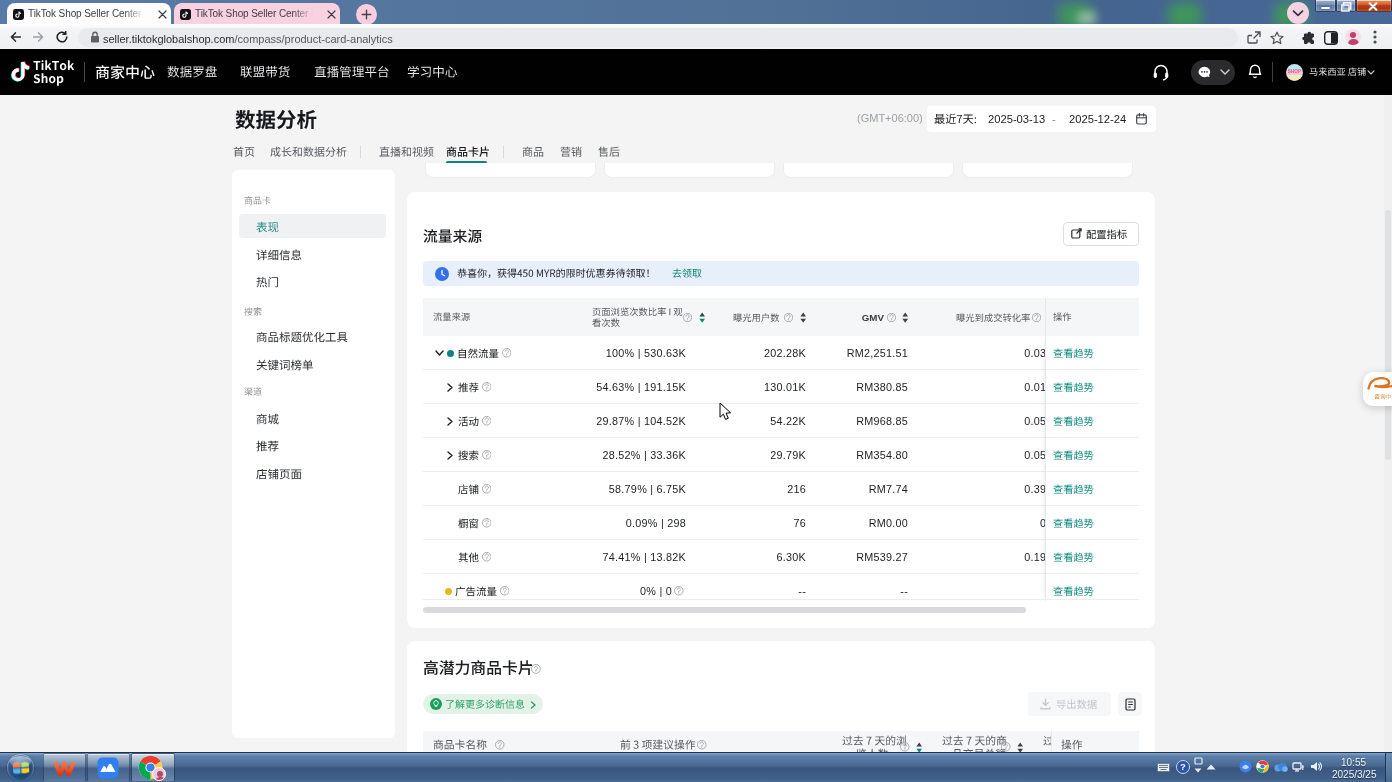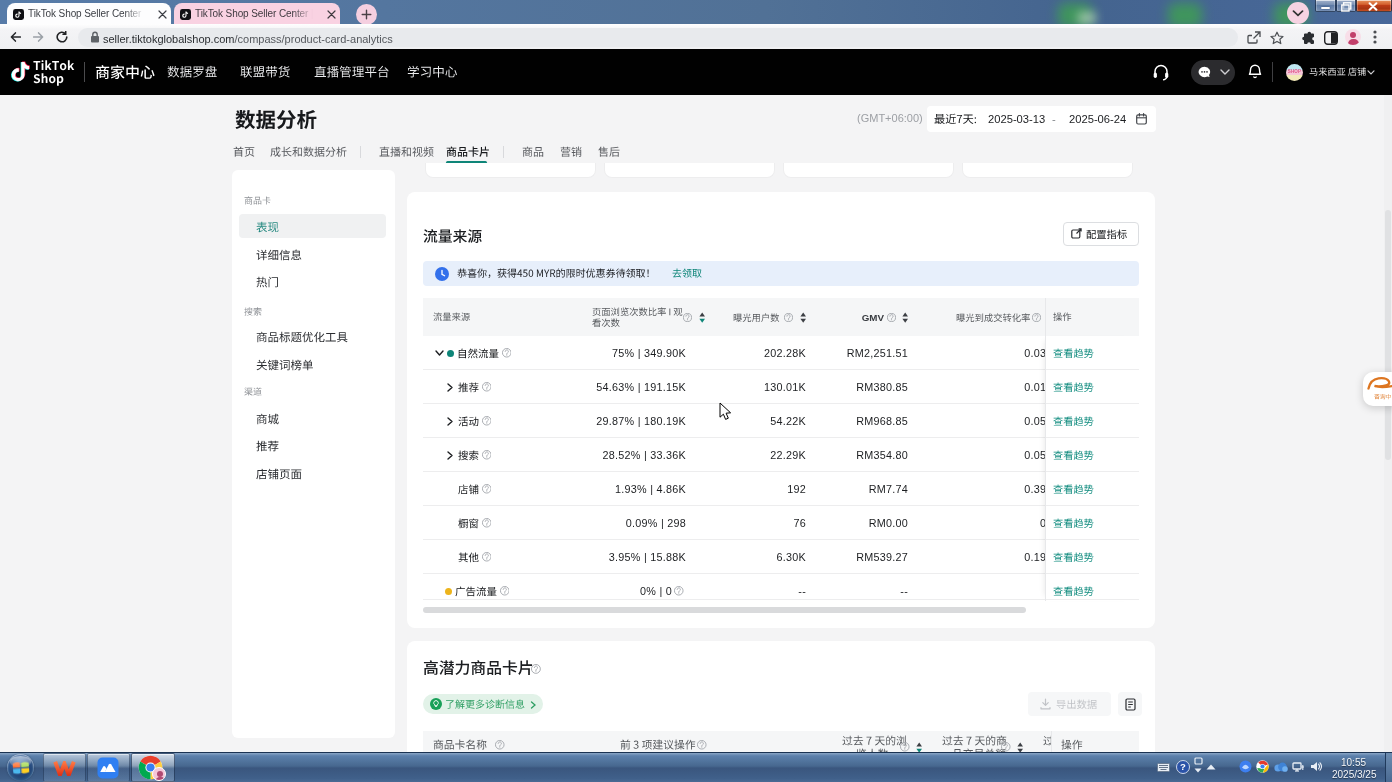--- a/index.html
+++ b/index.html
@@ -142,21 +142,21 @@
 <svg style="position:absolute;overflow:visible;left:235px;top:106.7px;" width="82.0" height="27.1" viewBox="0 0 82.0 27.1" fill="#17191c">
     <path id="t8" d="M8.7 3.1C8.4 3.9 7.8 5 7.3 5.7L8.9 6.4C9.4 5.8 10.1 4.9 10.8 3.9ZM7.7 15.4C7.3 16.1 6.8 16.8 6.3 17.3L4.6 16.5L5.2 15.4ZM1.6 17.3C2.6 17.7 3.6 18.1 4.6 18.7C3.4 19.4 2 19.9 0.5 20.2C0.9 20.7 1.4 21.5 1.6 22.1C3.5 21.6 5.1 20.8 6.5 19.8C7.1 20.2 7.7 20.5 8.1 20.8L9.6 19.2C9.1 19 8.6 18.7 8.1 18.3C9.1 17.1 9.9 15.7 10.5 13.8L9.1 13.3L8.8 13.4H6.2L6.5 12.6L4.3 12.2C4.2 12.6 4 13 3.8 13.4H1.2V15.4H2.8C2.4 16.1 2 16.7 1.6 17.3ZM1.4 4C1.9 4.8 2.4 5.8 2.5 6.5H0.9V8.4H3.9C3 9.5 1.7 10.4 0.5 10.8C0.9 11.3 1.4 12.1 1.7 12.6C2.7 12.1 3.8 11.2 4.8 10.3V12.1H7.1V9.9C7.8 10.5 8.6 11.2 9.1 11.6L10.4 9.9C10 9.7 8.9 9 7.9 8.4H10.9V6.5H7.1V2.9H4.8V6.5H2.7L4.4 5.8C4.2 5 3.7 4 3.1 3.2ZM12.5 2.9C12.1 6.6 11.2 10.1 9.5 12.3C10 12.6 10.9 13.4 11.3 13.8C11.7 13.3 12.1 12.6 12.4 12C12.8 13.5 13.2 15 13.8 16.3C12.8 18 11.3 19.3 9.2 20.2C9.6 20.7 10.3 21.7 10.5 22.2C12.4 21.2 13.9 20 15 18.5C16 19.9 17.1 21.1 18.5 22C18.9 21.3 19.6 20.5 20.1 20C18.6 19.2 17.3 17.9 16.4 16.3C17.4 14.2 18 11.8 18.4 8.9H19.7V6.7H14.2C14.4 5.6 14.6 4.4 14.8 3.3ZM16.1 8.9C15.9 10.7 15.6 12.2 15.1 13.6C14.5 12.2 14.1 10.6 13.8 8.9Z M30.4 15.5V22.1H32.6V21.5H37.5V22.1H39.7V15.5H36V13.6H40.2V11.5H36V9.7H39.6V3.7H28.3V10C28.3 13.2 28.2 17.7 26.1 20.7C26.6 21 27.7 21.8 28.1 22.2C29.7 19.9 30.3 16.5 30.6 13.6H33.7V15.5ZM30.7 5.8H37.3V7.6H30.7ZM30.7 9.7H33.7V11.5H30.7L30.7 10ZM32.6 19.6V17.5H37.5V19.6ZM23.4 2.9V6.8H21.3V9H23.4V12.7L20.9 13.3L21.5 15.6L23.4 15.1V19.2C23.4 19.5 23.3 19.6 23.1 19.6C22.8 19.6 22.1 19.6 21.4 19.6C21.7 20.2 21.9 21.3 22 21.9C23.3 21.9 24.2 21.8 24.8 21.4C25.5 21 25.7 20.4 25.7 19.3V14.5L27.8 13.8L27.5 11.6L25.7 12.1V9H27.7V6.8H25.7V2.9Z M55.1 3.1 52.8 4C53.9 6.2 55.4 8.5 57 10.4H46.1C47.6 8.5 49 6.3 50 3.9L47.3 3.1C46.1 6.2 44.1 9.1 41.7 10.8C42.3 11.3 43.3 12.3 43.7 12.8C44.2 12.4 44.6 12.1 45 11.6V12.8H48.3C47.9 15.8 46.8 18.5 42.2 20C42.7 20.5 43.4 21.5 43.7 22.2C49 20.2 50.4 16.7 50.9 12.8H55.2C55 17 54.8 18.8 54.4 19.2C54.2 19.5 53.9 19.5 53.6 19.5C53.1 19.5 52 19.5 50.9 19.4C51.3 20.1 51.6 21.2 51.7 21.9C52.9 21.9 54.1 21.9 54.8 21.8C55.6 21.8 56.1 21.5 56.6 20.9C57.4 20 57.6 17.6 57.8 11.5V11.4C58.2 11.8 58.6 12.2 59 12.6C59.4 12 60.3 11 60.9 10.5C58.8 8.8 56.4 5.7 55.1 3.1Z M71.3 5.1V11.2C71.3 14.1 71.1 18.1 69.2 20.8C69.8 21.1 70.8 21.7 71.3 22.1C73.1 19.4 73.5 15.3 73.6 12.1H76.3V22.1H78.7V12.1H81.4V9.8H73.6V6.9C75.9 6.5 78.3 5.8 80.3 5L78.2 3.1C76.5 3.9 73.8 4.7 71.3 5.1ZM65.3 2.9V7.1H62.5V9.4H65C64.4 11.9 63.2 14.7 61.9 16.3C62.3 16.9 62.9 17.9 63.1 18.6C63.9 17.5 64.6 15.9 65.3 14.1V22.1H67.6V13.3C68.1 14.2 68.6 15.1 68.9 15.8L70.3 13.9C69.9 13.3 68.4 11.1 67.6 10.2V9.4H70.4V7.1H67.6V2.9Z"></path>
   </svg>
 <div style="position:absolute;left:857px;top:112px;font:400 11px &quot;Liberation Sans&quot;,sans-serif;color:#9c9fa4;white-space:pre;">(GMT+06:00)</div>
 <div style="position:absolute;left:927px;top:106px;width:229px;height:26px;background:#fff;border-radius:4px;"></div>
 <svg style="position:absolute;overflow:visible;left:934px;top:112.2px;" width="42.9" height="14.8" viewBox="0 0 42.9 14.8" fill="#1c1e21">
     <path id="t9" d="M2.8 4H8.4V4.8H2.8ZM2.8 2.6H8.4V3.4H2.8ZM2 2V5.4H9.3V2ZM4.4 6.7V7.4H2.4V6.7ZM0.5 10.6 0.6 11.4 4.4 10.9V12H5.2V10.8L5.8 10.7V10L5.2 10.1V6.7H10.6V6H0.5V6.7H1.6V10.5ZM5.7 7.4V8.1H6.4L6.1 8.2C6.5 9 6.9 9.7 7.5 10.3C6.9 10.8 6.2 11.1 5.5 11.3C5.6 11.5 5.8 11.8 5.9 12C6.7 11.7 7.4 11.3 8.1 10.8C8.7 11.3 9.4 11.7 10.3 12C10.4 11.7 10.6 11.4 10.8 11.3C10 11.1 9.3 10.7 8.6 10.3C9.4 9.6 10 8.7 10.3 7.6L9.8 7.4L9.7 7.4ZM6.9 8.1H9.3C9 8.7 8.6 9.3 8.1 9.8C7.6 9.3 7.2 8.7 6.9 8.1ZM4.4 8.1V8.9H2.4V8.1ZM4.4 9.5V10.2L2.4 10.4V9.5Z M12.1 2.3C12.7 2.9 13.5 3.8 13.8 4.3L14.5 3.8C14.1 3.3 13.4 2.5 12.7 1.9ZM20.9 1.7C19.8 2 17.6 2.3 15.8 2.4V4.8C15.8 6.3 15.7 8.3 14.8 9.7C15 9.8 15.3 10.1 15.5 10.2C16.3 9 16.6 7.2 16.7 5.8H19V10.2H19.8V5.8H21.9V5H16.7V4.8V3C18.4 2.9 20.3 2.7 21.6 2.3ZM14.1 5.7H11.8V6.6H13.3V9.7C12.8 9.9 12.2 10.4 11.6 11L12.2 11.8C12.8 11 13.3 10.4 13.7 10.4C13.9 10.4 14.3 10.8 14.8 11C15.6 11.5 16.5 11.7 17.9 11.7C19 11.7 21 11.6 21.8 11.5C21.8 11.3 21.9 10.9 22 10.7C20.9 10.8 19.2 10.9 17.9 10.9C16.6 10.9 15.7 10.8 15 10.3C14.6 10.1 14.3 9.9 14.1 9.8Z M24.6 11.1H25.7C25.8 7.9 26.2 6 28.1 3.5V2.9H22.9V3.8H26.9C25.3 6 24.8 8 24.6 11.1Z M29.4 6V6.8H33.5C33.1 8.4 32 10.1 29.1 11.3C29.3 11.4 29.5 11.8 29.6 12C32.5 10.8 33.7 9.1 34.2 7.5C35.1 9.7 36.6 11.2 38.9 12C39 11.7 39.2 11.4 39.4 11.2C37.2 10.5 35.6 9 34.8 6.8H39.1V6H34.5C34.6 5.6 34.6 5.1 34.6 4.7V3.4H38.6V2.5H29.8V3.4H33.7V4.7C33.7 5.1 33.7 5.6 33.6 6Z M41.4 6.7C41.8 6.7 42.1 6.4 42.1 5.9C42.1 5.5 41.8 5.2 41.4 5.2C41 5.2 40.6 5.5 40.6 5.9C40.6 6.4 41 6.7 41.4 6.7ZM41.4 11.2C41.8 11.2 42.1 10.9 42.1 10.5C42.1 10 41.8 9.7 41.4 9.7C41 9.7 40.6 10 40.6 10.5C40.6 10.9 41 11.2 41.4 11.2Z"></path>
   </svg>
 <div style="position:absolute;left:988px;top:113px;font:400 11.2px &quot;Liberation Sans&quot;,sans-serif;color:#1c1e21;white-space:pre;">2025-03-13</div>
 <div style="position:absolute;left:1052px;top:113px;font:400 11.2px &quot;Liberation Sans&quot;,sans-serif;color:#86898e;white-space:pre;">-</div>
-<div style="position:absolute;left:1069px;top:113px;font:400 11.2px &quot;Liberation Sans&quot;,sans-serif;color:#1c1e21;white-space:pre;">2025-06-24</div>
+<div style="position:absolute;left:1069px;top:113px;font:400 11.2px &quot;Liberation Sans&quot;,sans-serif;color:#1c1e21;white-space:pre;">2025-12-24</div>
 <svg style="position:absolute;left:1136px;top:113px;" width="11" height="12" viewBox="0 0 11 12">
     <rect x="0.7" y="1.8" width="9.6" height="9.2" rx="1.4" fill="none" stroke="#43464b" stroke-width="1.2"></rect>
     <path d="M0.7 4.8 H10.3" stroke="#43464b" stroke-width="1.1"></path>
     <path d="M3.4 0.6 V3 M7.6 0.6 V3" stroke="#43464b" stroke-width="1.2" stroke-linecap="round"></path>
   </svg>
 <svg style="position:absolute;overflow:visible;left:233px;top:145.3px;" width="22.0" height="14.5" viewBox="0 0 22.0 14.5" fill="#57595e">
     <path id="t10" d="M2.7 7.5H8.3V8.6H2.7ZM2.7 6.8V5.7H8.3V6.8ZM2.7 9.2H8.3V10.4H2.7ZM2.5 1.9C2.8 2.3 3.2 2.8 3.4 3.2H0.6V3.9H5C4.9 4.3 4.9 4.6 4.8 5H1.8V11.8H2.7V11.1H8.3V11.8H9.2V5H5.6L6 3.9H10.4V3.2H7.7C8 2.8 8.3 2.3 8.6 1.9L7.7 1.6C7.5 2.1 7.1 2.7 6.7 3.2H3.8L4.3 2.9C4.1 2.6 3.6 2 3.2 1.6Z M16.1 5.8V7.8C16.1 9 15.6 10.3 11.6 11.1C11.7 11.3 12 11.6 12.1 11.8C16.3 10.8 17 9.3 17 7.8V5.8ZM17 9.7C18.3 10.3 19.9 11.2 20.7 11.8L21.3 11.1C20.4 10.5 18.7 9.7 17.5 9.1ZM12.9 4.3V9.5H13.7V5.1H19.4V9.5H20.2V4.3H16.3C16.5 4 16.7 3.5 16.9 3H21.3V2.3H11.8V3H15.9C15.8 3.5 15.6 3.9 15.4 4.3Z"></path>
   </svg>
 <svg style="position:absolute;overflow:visible;left:270px;top:145.3px;" width="77.0" height="14.5" viewBox="0 0 77.0 14.5" fill="#57595e">
     <path id="t11" d="M6 1.7C6 2.3 6 2.9 6 3.5H1.4V6.6C1.4 8 1.3 9.9 0.4 11.3C0.6 11.4 0.9 11.7 1.1 11.8C2.1 10.4 2.3 8.2 2.3 6.6V6.5H4.3C4.2 8.4 4.2 9.1 4 9.3C3.9 9.4 3.8 9.4 3.7 9.4C3.5 9.4 3 9.4 2.5 9.4C2.7 9.6 2.7 9.9 2.8 10.1C3.3 10.2 3.8 10.2 4.1 10.2C4.4 10.1 4.6 10 4.7 9.8C5 9.5 5 8.6 5.1 6.1C5.1 6 5.1 5.8 5.1 5.8H2.3V4.3H6.1C6.2 6.1 6.5 7.7 6.9 9C6.2 9.8 5.3 10.5 4.4 11C4.5 11.2 4.8 11.5 5 11.7C5.8 11.2 6.6 10.6 7.2 9.9C7.7 11 8.4 11.7 9.3 11.7C10.1 11.7 10.4 11.1 10.5 9.3C10.3 9.2 10 9 9.8 8.8C9.8 10.3 9.6 10.8 9.3 10.8C8.8 10.8 8.3 10.2 7.9 9.1C8.7 8.1 9.3 6.8 9.8 5.4L9 5.2C8.6 6.3 8.1 7.3 7.5 8.2C7.3 7.1 7.1 5.8 6.9 4.3H10.5V3.5H6.9C6.9 2.9 6.8 2.3 6.8 1.7ZM7.4 2.2C8.1 2.6 8.9 3.1 9.3 3.5L9.9 2.9C9.4 2.6 8.6 2 7.9 1.7Z M19.5 1.9C18.5 3 16.9 4.1 15.3 4.7C15.6 4.9 15.9 5.2 16 5.4C17.5 4.7 19.2 3.5 20.3 2.2ZM11.6 6V6.8H13.7V10.3C13.7 10.7 13.5 10.9 13.3 11C13.4 11.1 13.6 11.5 13.6 11.7C13.9 11.5 14.3 11.4 17.3 10.6C17.3 10.4 17.2 10.1 17.2 9.8L14.6 10.5V6.8H16.3C17.2 9.1 18.8 10.7 21.1 11.5C21.2 11.2 21.4 10.9 21.6 10.7C19.5 10.1 18 8.7 17.2 6.8H21.4V6H14.6V1.7H13.7V6Z M27.8 2.7V11.3H28.6V10.4H31.1V11.2H31.9V2.7ZM28.6 9.6V3.5H31.1V9.6ZM26.8 1.7C25.9 2.1 24.1 2.5 22.7 2.7C22.7 2.9 22.9 3.1 22.9 3.3C23.5 3.3 24.1 3.2 24.7 3.1V4.9H22.6V5.7H24.5C24 7.1 23.1 8.6 22.3 9.4C22.4 9.6 22.6 9.9 22.7 10.2C23.5 9.4 24.2 8.2 24.7 6.9V11.7H25.5V6.9C26 7.5 26.6 8.4 26.9 8.8L27.4 8.1C27.1 7.8 25.9 6.4 25.5 6V5.7H27.5V4.9H25.5V2.9C26.2 2.8 26.9 2.6 27.4 2.4Z M37.9 1.9C37.7 2.3 37.3 2.9 37 3.3L37.6 3.6C37.9 3.2 38.2 2.7 38.6 2.2ZM34 2.2C34.3 2.6 34.6 3.2 34.6 3.6L35.3 3.3C35.2 2.9 34.9 2.4 34.6 1.9ZM37.5 8C37.3 8.6 36.9 9.1 36.5 9.5C36.1 9.3 35.6 9.1 35.2 8.9C35.4 8.6 35.6 8.3 35.7 8ZM34.2 9.2C34.7 9.4 35.4 9.7 35.9 10C35.2 10.5 34.4 10.8 33.5 11C33.6 11.2 33.8 11.5 33.8 11.7C34.9 11.4 35.8 11 36.6 10.3C36.9 10.6 37.3 10.8 37.5 11L38.1 10.4C37.8 10.2 37.5 10 37.1 9.8C37.7 9.2 38.2 8.4 38.4 7.5L38 7.3L37.9 7.3H36.1L36.3 6.8L35.6 6.6C35.5 6.9 35.4 7.1 35.3 7.3H33.8V8H34.9C34.7 8.5 34.4 8.9 34.2 9.2ZM35.8 1.6V3.7H33.5V4.4H35.6C35 5.1 34.2 5.8 33.4 6.1C33.6 6.3 33.8 6.5 33.9 6.7C34.6 6.4 35.3 5.8 35.8 5.1V6.4H36.6V5C37.1 5.3 37.8 5.9 38.1 6.1L38.5 5.5C38.3 5.3 37.3 4.7 36.8 4.4H38.8V3.7H36.6V1.6ZM39.9 1.7C39.6 3.7 39.1 5.5 38.3 6.7C38.5 6.8 38.8 7.1 38.9 7.2C39.2 6.8 39.4 6.3 39.7 5.8C39.9 6.8 40.2 7.8 40.6 8.7C40 9.7 39.2 10.5 38 11.1C38.1 11.3 38.3 11.6 38.4 11.8C39.5 11.2 40.4 10.4 41 9.5C41.6 10.4 42.3 11.2 43.1 11.7C43.3 11.5 43.5 11.2 43.7 11C42.8 10.5 42 9.7 41.5 8.7C42.1 7.6 42.4 6.2 42.7 4.6H43.4V3.8H40.3C40.4 3.2 40.6 2.5 40.7 1.9ZM41.9 4.6C41.7 5.8 41.5 6.9 41.1 7.9C40.6 6.9 40.3 5.7 40.1 4.6Z M49.3 8.3V11.8H50V11.3H53.4V11.7H54.2V8.3H52.1V6.9H54.5V6.2H52.1V5H54.2V2.1H48.3V5.5C48.3 7.2 48.2 9.6 47.1 11.3C47.3 11.4 47.6 11.6 47.8 11.8C48.7 10.4 49 8.5 49.1 6.9H51.3V8.3ZM49.1 2.8H53.4V4.3H49.1ZM49.1 5H51.3V6.2H49.1L49.1 5.5ZM50 10.6V9H53.4V10.6ZM45.8 1.7V3.9H44.5V4.6H45.8V7.1C45.3 7.2 44.7 7.4 44.3 7.5L44.5 8.3L45.8 7.9V10.7C45.8 10.9 45.8 10.9 45.6 10.9C45.5 10.9 45.1 10.9 44.6 10.9C44.7 11.2 44.8 11.5 44.8 11.7C45.5 11.7 46 11.7 46.2 11.5C46.5 11.4 46.6 11.2 46.6 10.7V7.6L47.9 7.2L47.8 6.5L46.6 6.8V4.6H47.9V3.9H46.6V1.7Z M62.4 1.8 61.6 2.2C62.4 3.8 63.7 5.6 64.9 6.6C65.1 6.3 65.4 6 65.6 5.9C64.4 5 63.1 3.3 62.4 1.8ZM58.6 1.9C57.9 3.6 56.8 5.1 55.5 6C55.7 6.2 56 6.5 56.2 6.7C56.5 6.4 56.8 6.2 57.1 5.9V6.6H59.2C58.9 8.5 58.3 10.2 55.7 11.1C55.9 11.3 56.1 11.6 56.2 11.8C59 10.8 59.8 8.8 60 6.6H63C62.9 9.4 62.8 10.5 62.5 10.7C62.4 10.8 62.2 10.9 62 10.9C61.8 10.9 61.1 10.9 60.4 10.8C60.5 11 60.6 11.4 60.6 11.6C61.3 11.7 62 11.7 62.4 11.6C62.7 11.6 63 11.5 63.2 11.3C63.6 10.8 63.8 9.6 63.9 6.2C63.9 6.1 63.9 5.8 63.9 5.8H57.1C58 4.8 58.9 3.5 59.4 2.1Z M71.3 2.9V6.2C71.3 7.8 71.2 9.9 70.2 11.3C70.4 11.4 70.7 11.6 70.9 11.7C71.9 10.2 72.1 7.9 72.1 6.2V6.2H74.1V11.8H74.9V6.2H76.5V5.4H72.1V3.4C73.4 3.2 74.9 2.8 75.9 2.4L75.2 1.8C74.3 2.2 72.7 2.6 71.3 2.9ZM68.3 1.7V4H66.6V4.8H68.2C67.8 6.3 67.1 8 66.4 9C66.5 9.2 66.7 9.5 66.8 9.7C67.3 9 67.9 7.8 68.3 6.6V11.8H69.1V6.4C69.5 7 69.9 7.7 70.1 8.1L70.6 7.4C70.4 7.1 69.5 5.8 69.1 5.4V4.8H70.7V4H69.1V1.7Z"></path>
@@ -296,21 +296,21 @@
   </svg>
 <div style="position:absolute;left:447px;top:349.5px;width:7px;height:7px;border-radius:50%;background:#0e8578"></div>
 <svg style="position:absolute;overflow:visible;left:457px;top:346.6px;" width="42.0" height="13.9" viewBox="0 0 42.0 13.9" fill="#1c1e21">
     <path id="t37" d="M2.5 6.1H8.1V7.6H2.5ZM2.5 5.3V3.8H8.1V5.3ZM2.5 8.4H8.1V9.9H2.5ZM4.8 1.6C4.7 2 4.5 2.6 4.4 3H1.7V11.2H2.5V10.7H8.1V11.2H9V3H5.2C5.3 2.6 5.5 2.1 5.7 1.7Z M18.5 2.1C19 2.6 19.4 3.2 19.6 3.6L20.3 3.2C20 2.8 19.5 2.2 19.1 1.8ZM14.1 9.2C14.2 9.8 14.3 10.7 14.3 11.2L15.1 11C15.1 10.6 15 9.8 14.8 9.1ZM16.3 9.2C16.6 9.8 16.8 10.6 16.9 11.1L17.7 11C17.6 10.5 17.3 9.7 17 9.1ZM18.5 9.1C19 9.8 19.6 10.7 19.8 11.3L20.6 10.9C20.3 10.4 19.7 9.5 19.2 8.8ZM12.3 8.9C11.9 9.6 11.4 10.4 10.9 10.9L11.7 11.2C12.1 10.7 12.7 9.8 13 9.1ZM17.5 1.7V3.6V3.8H15.8V4.6H17.4C17.3 5.8 16.7 7.1 14.7 8.2C14.9 8.3 15.1 8.5 15.2 8.7C16.8 7.9 17.5 6.9 17.9 5.8C18.4 7.1 19.1 8.1 20.1 8.7C20.2 8.5 20.4 8.2 20.6 8C19.4 7.4 18.6 6.1 18.2 4.6H20.4V3.8H18.2V3.6V1.7ZM13.2 1.5C12.8 2.8 11.9 4.3 10.9 5.2C11 5.3 11.3 5.6 11.4 5.7C12.2 5.1 12.8 4.1 13.3 3.2H15C14.9 3.6 14.8 4.1 14.6 4.5C14.2 4.3 13.8 4 13.4 3.8L13 4.3C13.4 4.5 13.9 4.8 14.3 5.1C14.1 5.4 13.9 5.7 13.7 6C13.3 5.7 12.9 5.4 12.5 5.1L12 5.6C12.4 5.8 12.9 6.2 13.3 6.5C12.7 7.1 11.9 7.6 11.1 7.9C11.3 8.1 11.5 8.4 11.6 8.5C13.7 7.6 15.3 5.8 15.9 2.7L15.5 2.5L15.3 2.5H13.6C13.8 2.2 13.9 2 14 1.7Z M27.1 6.6V10.8H27.8V6.6ZM25.2 6.6V7.7C25.2 8.6 25.1 9.8 23.8 10.7C24 10.8 24.2 11 24.3 11.2C25.7 10.2 25.9 8.8 25.9 7.7V6.6ZM28.9 6.6V9.9C28.9 10.6 29 10.7 29.1 10.9C29.3 11 29.5 11.1 29.7 11.1C29.8 11.1 30.1 11.1 30.2 11.1C30.4 11.1 30.6 11 30.7 10.9C30.9 10.9 31 10.7 31 10.5C31.1 10.3 31.1 9.8 31.1 9.3C30.9 9.3 30.7 9.2 30.6 9C30.6 9.5 30.5 9.9 30.5 10.1C30.5 10.3 30.5 10.3 30.4 10.4C30.4 10.4 30.3 10.4 30.2 10.4C30.1 10.4 30 10.4 29.9 10.4C29.8 10.4 29.8 10.4 29.7 10.4C29.7 10.3 29.7 10.2 29.7 10V6.6ZM21.9 2.3C22.5 2.6 23.3 3.2 23.7 3.6L24.1 3C23.8 2.6 23 2.1 22.4 1.7ZM21.4 5.2C22.1 5.5 22.9 6 23.3 6.3L23.8 5.7C23.4 5.3 22.5 4.9 21.8 4.6ZM21.7 10.6 22.3 11.1C23 10.1 23.7 8.8 24.3 7.7L23.7 7.2C23.1 8.4 22.2 9.8 21.7 10.6ZM26.9 1.8C27 2.1 27.2 2.6 27.3 2.9H24.3V3.7H26.4C26 4.2 25.4 5 25.2 5.2C25 5.3 24.7 5.4 24.5 5.4C24.5 5.6 24.6 6 24.7 6.2C25 6.1 25.5 6 29.8 5.8C30 6 30.2 6.3 30.3 6.5L30.9 6.1C30.6 5.5 29.7 4.5 29.1 3.8L28.5 4.2C28.7 4.5 29 4.8 29.3 5.1L26 5.3C26.4 4.8 26.9 4.2 27.3 3.7H30.9V2.9H28.1C28 2.5 27.8 2 27.6 1.6Z M34.1 3.4H39.3V4H34.1ZM34.1 2.4H39.3V3H34.1ZM33.4 1.9V4.5H40.1V1.9ZM32 4.9V5.5H41.5V4.9ZM33.9 7.5H36.4V8.1H33.9ZM37.1 7.5H39.7V8.1H37.1ZM33.9 6.5H36.4V7.1H33.9ZM37.1 6.5H39.7V7.1H37.1ZM32 10.4V11H41.5V10.4H37.1V9.8H40.7V9.2H37.1V8.6H40.4V6H33.2V8.6H36.4V9.2H32.9V9.8H36.4V10.4Z"></path>
   </svg>
 <svg style="position:absolute;left:501.75px;top:348.25px;" width="9.5" height="9.5" viewBox="0 0 9.5 9.5">
     <circle cx="4.75" cy="4.75" r="4.3" fill="none" stroke="#a2a5aa" stroke-width="0.9"></circle>
     <path d="M 3.15 3.45 a 1.6 1.6 0 1 1 2.4 1.4 q -0.8 0.45 -0.8 1.3" fill="none" stroke="#a2a5aa" stroke-width="0.9" stroke-linecap="round"></path>
     <circle cx="4.75" cy="6.95" r="0.558" fill="#a2a5aa"></circle>
   </svg>
-<div style="position:absolute;right:706px;top:347px;font:400 10.8px &quot;Liberation Sans&quot;, sans-serif;color:#1c1e21;white-space:pre;letter-spacing:0.25px;">75% | 349.90K</div>
+<div style="position:absolute;right:706px;top:347px;font:400 10.8px &quot;Liberation Sans&quot;, sans-serif;color:#1c1e21;white-space:pre;letter-spacing:0.25px;">100% | 530.63K</div>
 <div style="position:absolute;right:586px;top:347px;font:400 10.8px &quot;Liberation Sans&quot;, sans-serif;color:#1c1e21;white-space:pre;letter-spacing:0.25px;">202.28K</div>
 <div style="position:absolute;right:484px;top:347px;font:400 10.8px &quot;Liberation Sans&quot;, sans-serif;color:#1c1e21;white-space:pre;letter-spacing:0.25px;">RM2,251.51</div>
 <div style="position:absolute;right:336px;top:347px;font:400 10.8px &quot;Liberation Sans&quot;, sans-serif;color:#1c1e21;white-space:pre;letter-spacing:0.25px;">0.03%</div>
 <div style="position:absolute;left:423px;top:403px;width:716px;height:1px;background:#ededee"></div>
 <svg style="position:absolute;left:447px;top:382.5px;" width="7" height="9" viewBox="0 0 7 9">
     <path d="M1 1 L5 4.5 L1 8" stroke="#1c1e21" stroke-width="1.4" fill="none" stroke-linecap="round" stroke-linejoin="round"></path>
   </svg>
 <svg style="position:absolute;overflow:visible;left:458px;top:380.6px;" width="21.0" height="13.9" viewBox="0 0 21.0 13.9" fill="#1c1e21">
     <path id="t38" d="M6.7 1.9C7 2.4 7.3 3 7.5 3.5H5.4C5.6 2.9 5.8 2.4 6 1.8L5.3 1.6C4.8 3.2 4 4.7 3.1 5.7C3.2 5.8 3.5 6 3.6 6.2L2.5 6.5V4.4H3.7V3.7H2.5V1.6H1.8V3.7H0.4V4.4H1.8V6.7L0.3 7.2L0.5 7.9L1.8 7.5V10.3C1.8 10.4 1.7 10.5 1.6 10.5C1.5 10.5 1.1 10.5 0.6 10.4C0.7 10.7 0.8 11 0.8 11.2C1.5 11.2 1.9 11.2 2.2 11.1C2.4 10.9 2.5 10.7 2.5 10.3V7.3L3.7 6.9L3.6 6.2L3.7 6.3C4 5.9 4.3 5.5 4.5 5.1V11.2H5.3V10.5H10V9.8H7.8V8.3H9.6V7.6H7.8V6.3H9.6V5.6H7.8V4.2H9.8V3.5H7.6L8.2 3.2C8.1 2.8 7.7 2.1 7.4 1.7ZM5.3 6.3H7.1V7.6H5.3ZM5.3 5.6V4.2H7.1V5.6ZM5.3 8.3H7.1V9.8H5.3Z M14.5 3.5C14.4 3.8 14.2 4.2 14 4.5H11.1V5.2H13.6C12.9 6.4 11.9 7.4 10.8 8.1C11 8.2 11.2 8.5 11.3 8.7C11.8 8.4 12.2 8 12.6 7.6V11.2H13.3V6.8C13.8 6.3 14.2 5.8 14.5 5.2H20.3V4.5H14.9C15 4.2 15.1 4 15.2 3.7ZM17 7.5V8.2H14.1V8.9H17V10.4C17 10.5 16.9 10.5 16.8 10.6C16.6 10.6 16.1 10.6 15.5 10.5C15.6 10.7 15.7 11 15.7 11.2C16.5 11.2 17 11.2 17.3 11.1C17.6 11 17.7 10.8 17.7 10.4V8.9H20.5V8.2H17.7V7.7C18.4 7.4 19.2 6.9 19.7 6.4L19.2 6L19.1 6.1H14.9V6.7H18.3C17.9 7 17.4 7.3 17 7.5ZM11.1 2.4V3.1H13.5V4H14.2V3.1H17.3V4H18V3.1H20.4V2.4H18V1.6H17.3V2.4H14.2V1.6H13.5V2.4Z"></path>
   </svg>
@@ -328,51 +328,51 @@
     <path d="M1 1 L5 4.5 L1 8" stroke="#1c1e21" stroke-width="1.4" fill="none" stroke-linecap="round" stroke-linejoin="round"></path>
   </svg>
 <svg style="position:absolute;overflow:visible;left:458px;top:414.6px;" width="21.0" height="13.9" viewBox="0 0 21.0 13.9" fill="#1c1e21">
     <path id="t39" d="M1 2.3C1.6 2.6 2.5 3.1 2.9 3.4L3.4 2.8C2.9 2.5 2 2 1.4 1.7ZM0.4 5.2C1.1 5.5 2 6 2.4 6.3L2.8 5.6C2.4 5.4 1.5 4.9 0.9 4.6ZM0.7 10.6 1.4 11.1C2 10.1 2.7 8.8 3.3 7.7L2.7 7.2C2.1 8.4 1.2 9.8 0.7 10.6ZM3.4 4.7V5.4H6.4V7.2H4.1V11.2H4.9V10.8H8.6V11.2H9.4V7.2H7.1V5.4H10V4.7H7.1V2.8C8.1 2.7 8.9 2.5 9.6 2.2L9 1.6C7.8 2 5.7 2.4 3.9 2.6C3.9 2.7 4 3 4.1 3.2C4.8 3.1 5.6 3.1 6.4 2.9V4.7ZM4.9 10.1V7.9H8.6V10.1Z M11.4 2.4V3.1H15.5V2.4ZM17.4 1.8C17.4 2.5 17.4 3.3 17.3 4H15.8V4.8H17.3C17.2 7.2 16.7 9.3 15.3 10.7C15.5 10.8 15.8 11 15.9 11.2C17.5 9.8 17.9 7.4 18.1 4.8H19.6C19.5 8.5 19.4 9.9 19.1 10.2C19 10.3 18.9 10.4 18.7 10.4C18.5 10.4 17.9 10.4 17.3 10.3C17.5 10.5 17.5 10.8 17.6 11.1C18.1 11.1 18.7 11.1 19 11.1C19.4 11 19.6 11 19.8 10.7C20.1 10.2 20.3 8.7 20.4 4.4C20.4 4.3 20.4 4 20.4 4H18.1C18.1 3.3 18.1 2.5 18.1 1.8ZM11.4 9.9 11.4 9.9V9.9C11.7 9.8 12.1 9.7 15 9L15.2 9.7L15.9 9.5C15.7 8.8 15.2 7.5 14.8 6.6L14.2 6.7C14.4 7.2 14.6 7.8 14.8 8.4L12.3 8.9C12.7 7.9 13.1 6.8 13.3 5.7H15.7V4.9H11.1V5.7H12.5C12.3 6.9 11.8 8.1 11.7 8.5C11.5 8.9 11.4 9.2 11.2 9.2C11.3 9.4 11.4 9.8 11.4 9.9Z"></path>
   </svg>
 <svg style="position:absolute;left:481.75px;top:416.25px;" width="9.5" height="9.5" viewBox="0 0 9.5 9.5">
     <circle cx="4.75" cy="4.75" r="4.3" fill="none" stroke="#a2a5aa" stroke-width="0.9"></circle>
     <path d="M 3.15 3.45 a 1.6 1.6 0 1 1 2.4 1.4 q -0.8 0.45 -0.8 1.3" fill="none" stroke="#a2a5aa" stroke-width="0.9" stroke-linecap="round"></path>
     <circle cx="4.75" cy="6.95" r="0.558" fill="#a2a5aa"></circle>
   </svg>
-<div style="position:absolute;right:706px;top:415px;font:400 10.8px &quot;Liberation Sans&quot;, sans-serif;color:#1c1e21;white-space:pre;letter-spacing:0.25px;">29.87% | 180.19K</div>
+<div style="position:absolute;right:706px;top:415px;font:400 10.8px &quot;Liberation Sans&quot;, sans-serif;color:#1c1e21;white-space:pre;letter-spacing:0.25px;">29.87% | 104.52K</div>
 <div style="position:absolute;right:586px;top:415px;font:400 10.8px &quot;Liberation Sans&quot;, sans-serif;color:#1c1e21;white-space:pre;letter-spacing:0.25px;">54.22K</div>
 <div style="position:absolute;right:484px;top:415px;font:400 10.8px &quot;Liberation Sans&quot;, sans-serif;color:#1c1e21;white-space:pre;letter-spacing:0.25px;">RM968.85</div>
 <div style="position:absolute;right:336px;top:415px;font:400 10.8px &quot;Liberation Sans&quot;, sans-serif;color:#1c1e21;white-space:pre;letter-spacing:0.25px;">0.05%</div>
 <div style="position:absolute;left:423px;top:471px;width:716px;height:1px;background:#ededee"></div>
 <svg style="position:absolute;left:447px;top:450.5px;" width="7" height="9" viewBox="0 0 7 9">
     <path d="M1 1 L5 4.5 L1 8" stroke="#1c1e21" stroke-width="1.4" fill="none" stroke-linecap="round" stroke-linejoin="round"></path>
   </svg>
 <svg style="position:absolute;overflow:visible;left:458px;top:448.6px;" width="21.0" height="13.9" viewBox="0 0 21.0 13.9" fill="#1c1e21">
     <path id="t40" d="M1.7 1.6V3.7H0.5V4.4H1.7V6.7L0.4 7.2L0.6 7.9L1.7 7.5V10.3C1.7 10.4 1.7 10.4 1.6 10.4C1.4 10.4 1.1 10.4 0.7 10.4C0.8 10.6 0.9 11 0.9 11.2C1.5 11.2 1.9 11.2 2.2 11C2.4 10.9 2.5 10.7 2.5 10.3V7.2L3.7 6.7L3.5 6L2.5 6.4V4.4H3.6V3.7H2.5V1.6ZM4 7.3V8H4.5L4.4 8.1C4.8 8.8 5.4 9.4 6.1 9.8C5.2 10.2 4.2 10.5 3.2 10.6C3.3 10.8 3.5 11.1 3.5 11.3C4.7 11.1 5.8 10.8 6.8 10.3C7.7 10.7 8.6 11 9.6 11.2C9.7 11 9.9 10.7 10.1 10.6C9.2 10.4 8.3 10.2 7.6 9.8C8.4 9.3 9.1 8.5 9.6 7.5L9.1 7.3L9 7.3H7.2V6.3H9.6V2.4H7.6V3.1H8.9V4.1H7.6V4.7H8.9V5.7H7.2V1.6H6.4V5.7H4.8V4.7H5.9V4.1H4.8V3.1C5.3 2.9 5.9 2.7 6.4 2.5L5.8 2C5.4 2.2 4.7 2.5 4.1 2.7V6.3H6.4V7.3ZM8.5 8C8.1 8.6 7.5 9.1 6.8 9.5C6.2 9.1 5.6 8.6 5.2 8Z M17.1 9.3C18 9.8 19.2 10.5 19.7 11L20.3 10.5C19.8 10.1 18.6 9.4 17.7 8.9ZM13.5 9C12.9 9.5 12 10.1 11.1 10.5C11.3 10.6 11.6 10.9 11.7 11C12.6 10.6 13.6 9.9 14.3 9.3ZM12.5 7C12.7 7 13 6.9 14.9 6.8C14.1 7.2 13.3 7.5 13 7.7C12.4 7.9 11.9 8.1 11.6 8.1C11.6 8.3 11.7 8.7 11.8 8.8C12.1 8.7 12.5 8.7 15.5 8.5V10.3C15.5 10.4 15.5 10.5 15.3 10.5C15.2 10.5 14.6 10.5 13.9 10.5C14.1 10.7 14.2 11 14.2 11.2C15 11.2 15.5 11.2 15.9 11.1C16.2 10.9 16.3 10.7 16.3 10.3V8.4L18.9 8.3C19.2 8.5 19.4 8.8 19.6 9.1L20.2 8.7C19.7 8.1 18.8 7.2 18 6.6L17.5 7C17.8 7.2 18 7.4 18.3 7.7L13.7 8C15.2 7.4 16.7 6.7 18.1 5.8L17.6 5.4C17.1 5.7 16.6 5.9 16.1 6.2L13.7 6.4C14.5 6 15.2 5.6 15.9 5.1L15.5 4.9H19.6V6.1H20.3V4.2H16.2V3.2H20.2V2.5H16.2V1.6H15.3V2.5H11.3V3.2H15.3V4.2H11.2V6.1H11.9V4.9H15.1C14.3 5.4 13.4 5.9 13.1 6.1C12.8 6.2 12.5 6.3 12.3 6.4C12.4 6.5 12.5 6.9 12.5 7Z"></path>
   </svg>
 <svg style="position:absolute;left:481.75px;top:450.25px;" width="9.5" height="9.5" viewBox="0 0 9.5 9.5">
     <circle cx="4.75" cy="4.75" r="4.3" fill="none" stroke="#a2a5aa" stroke-width="0.9"></circle>
     <path d="M 3.15 3.45 a 1.6 1.6 0 1 1 2.4 1.4 q -0.8 0.45 -0.8 1.3" fill="none" stroke="#a2a5aa" stroke-width="0.9" stroke-linecap="round"></path>
     <circle cx="4.75" cy="6.95" r="0.558" fill="#a2a5aa"></circle>
   </svg>
 <div style="position:absolute;right:706px;top:449px;font:400 10.8px &quot;Liberation Sans&quot;, sans-serif;color:#1c1e21;white-space:pre;letter-spacing:0.25px;">28.52% | 33.36K</div>
-<div style="position:absolute;right:586px;top:449px;font:400 10.8px &quot;Liberation Sans&quot;, sans-serif;color:#1c1e21;white-space:pre;letter-spacing:0.25px;">22.29K</div>
+<div style="position:absolute;right:586px;top:449px;font:400 10.8px &quot;Liberation Sans&quot;, sans-serif;color:#1c1e21;white-space:pre;letter-spacing:0.25px;">29.79K</div>
 <div style="position:absolute;right:484px;top:449px;font:400 10.8px &quot;Liberation Sans&quot;, sans-serif;color:#1c1e21;white-space:pre;letter-spacing:0.25px;">RM354.80</div>
 <div style="position:absolute;right:336px;top:449px;font:400 10.8px &quot;Liberation Sans&quot;, sans-serif;color:#1c1e21;white-space:pre;letter-spacing:0.25px;">0.05%</div>
 <div style="position:absolute;left:423px;top:505px;width:716px;height:1px;background:#ededee"></div>
 <svg style="position:absolute;overflow:visible;left:458px;top:482.6px;" width="21.0" height="13.9" viewBox="0 0 21.0 13.9" fill="#1c1e21">
     <path id="t41" d="M3.1 7.4V11.1H3.8V10.7H8.3V11.1H9.1V7.4H6.2V5.9H9.6V5.2H6.2V4H5.4V7.4ZM3.8 10V8.1H8.3V10ZM4.9 1.8C5.1 2.1 5.3 2.5 5.4 2.9H1.3V5.6C1.3 7.1 1.2 9.3 0.3 10.8C0.5 10.9 0.9 11.1 1 11.2C2 9.6 2.1 7.2 2.1 5.6V3.6H9.9V2.9H6.3C6.2 2.5 5.9 2 5.7 1.6Z M18.5 2C18.9 2.3 19.4 2.7 19.7 3L20.2 2.5C19.9 2.3 19.3 1.9 18.9 1.6ZM12.4 1.6C12.1 2.6 11.5 3.5 10.9 4.1C11 4.3 11.2 4.7 11.3 4.8C11.6 4.5 12 4 12.3 3.5H14.6V2.8H12.7C12.8 2.4 12.9 2.1 13.1 1.8ZM11.1 6.8V7.5H12.6V9.6C12.6 10 12.3 10.4 12.1 10.5C12.2 10.7 12.4 11 12.5 11.2C12.6 11 12.9 10.8 14.7 9.7C14.7 9.5 14.6 9.2 14.6 9L13.3 9.7V7.5H14.7V6.8H13.3V5.4H14.4V4.7H11.7V5.4H12.6V6.8ZM17.4 1.6V3H15V3.7H17.4V4.6H15.2V11.2H15.9V8.9H17.4V11.2H18V8.9H19.5V10.4C19.5 10.5 19.4 10.5 19.3 10.5C19.2 10.5 18.9 10.5 18.6 10.5C18.7 10.7 18.8 11 18.8 11.2C19.3 11.2 19.6 11.2 19.9 11.1C20.1 10.9 20.2 10.7 20.2 10.4V4.6H18.1V3.7H20.4V3H18.1V1.6ZM15.9 7.1H17.4V8.2H15.9ZM15.9 6.4V5.3H17.4V6.4ZM19.5 7.1V8.2H18V7.1ZM19.5 6.4H18V5.3H19.5Z"></path>
   </svg>
 <svg style="position:absolute;left:481.75px;top:484.25px;" width="9.5" height="9.5" viewBox="0 0 9.5 9.5">
     <circle cx="4.75" cy="4.75" r="4.3" fill="none" stroke="#a2a5aa" stroke-width="0.9"></circle>
     <path d="M 3.15 3.45 a 1.6 1.6 0 1 1 2.4 1.4 q -0.8 0.45 -0.8 1.3" fill="none" stroke="#a2a5aa" stroke-width="0.9" stroke-linecap="round"></path>
     <circle cx="4.75" cy="6.95" r="0.558" fill="#a2a5aa"></circle>
   </svg>
-<div style="position:absolute;right:706px;top:483px;font:400 10.8px &quot;Liberation Sans&quot;, sans-serif;color:#1c1e21;white-space:pre;letter-spacing:0.25px;">1.93% | 4.86K</div>
-<div style="position:absolute;right:586px;top:483px;font:400 10.8px &quot;Liberation Sans&quot;, sans-serif;color:#1c1e21;white-space:pre;letter-spacing:0.25px;">192</div>
+<div style="position:absolute;right:706px;top:483px;font:400 10.8px &quot;Liberation Sans&quot;, sans-serif;color:#1c1e21;white-space:pre;letter-spacing:0.25px;">58.79% | 6.75K</div>
+<div style="position:absolute;right:586px;top:483px;font:400 10.8px &quot;Liberation Sans&quot;, sans-serif;color:#1c1e21;white-space:pre;letter-spacing:0.25px;">216</div>
 <div style="position:absolute;right:484px;top:483px;font:400 10.8px &quot;Liberation Sans&quot;, sans-serif;color:#1c1e21;white-space:pre;letter-spacing:0.25px;">RM7.74</div>
 <div style="position:absolute;right:336px;top:483px;font:400 10.8px &quot;Liberation Sans&quot;, sans-serif;color:#1c1e21;white-space:pre;letter-spacing:0.25px;">0.39%</div>
 <div style="position:absolute;left:423px;top:539px;width:716px;height:1px;background:#ededee"></div>
 <svg style="position:absolute;overflow:visible;left:458px;top:516.6px;" width="21.0" height="13.9" viewBox="0 0 21.0 13.9" fill="#1c1e21">
     <path id="t42" d="M4.7 3.6V4.3H7.2V3.6ZM5.3 5.7H6.5V7H5.3ZM4.8 5.1V7.6H7.1V5.1ZM4.8 8.1C5 8.6 5.1 9.3 5.1 9.7L5.7 9.5C5.6 9.1 5.5 8.5 5.3 8ZM7.5 6.7C7.8 7.4 8 8.3 8 8.9L8.6 8.7C8.5 8.2 8.3 7.3 8 6.6ZM1.7 1.6V3.8H0.5V4.5H1.6C1.3 5.9 0.8 7.5 0.3 8.4C0.4 8.6 0.6 8.9 0.7 9.1C1.1 8.4 1.4 7.3 1.7 6.2V11.2H2.4V6.1C2.6 6.5 2.9 7.1 3 7.3L3.5 6.8C3.3 6.5 2.7 5.5 2.4 5.1V4.5H3.4V3.8H2.4V1.6ZM8.9 3.3V5.2H7.4V5.9H8.9V10.4C8.9 10.5 8.9 10.5 8.7 10.5C8.6 10.5 8.3 10.5 7.9 10.5C8 10.7 8.1 11 8.1 11.2C8.6 11.2 9 11.2 9.3 11C9.5 10.9 9.6 10.7 9.6 10.4V5.9H10.1V5.2H9.6V3.3ZM6.4 7.9C6.3 8.4 6.2 9.2 6.1 9.8C5.4 9.9 4.7 10 4.2 10.1L4.4 10.8C5.2 10.6 6.3 10.4 7.4 10.1L7.4 9.5L6.6 9.7C6.8 9.2 6.9 8.6 7 8ZM3.6 2.1V5.3C3.6 6.9 3.5 9.1 2.8 10.7C3 10.8 3.3 11 3.4 11.1C4.2 9.5 4.3 7 4.3 5.3V2.8H10V2.1Z M14.4 3.3C13.6 4 12.4 4.5 11.4 4.8L11.8 5.4C12.9 5.1 14.1 4.4 15 3.7ZM16.5 3.8C17.6 4.2 19 5 19.7 5.5L20.2 5C19.5 4.5 18.1 3.8 17 3.3ZM15 4.4C14.9 4.7 14.6 5.1 14.4 5.4H12.2V11.3H13V10.8H18.6V11.2H19.4V5.4H15.2C15.4 5.2 15.7 4.9 15.9 4.5ZM13 10.2V6H18.6V10.2ZM14.3 8.1C14.8 8.3 15.2 8.5 15.6 8.7C15 9.1 14.2 9.4 13.4 9.5C13.5 9.7 13.7 9.9 13.8 10C14.6 9.8 15.5 9.5 16.2 9C16.8 9.3 17.3 9.6 17.6 9.9L18 9.4C17.7 9.2 17.2 8.9 16.7 8.6C17.2 8.2 17.6 7.7 17.9 7.1L17.5 6.9L17.4 6.9H15C15.1 6.7 15.2 6.5 15.3 6.3L14.6 6.2C14.4 6.8 14 7.4 13.4 7.8C13.5 7.9 13.7 8.1 13.8 8.2C14.2 8 14.4 7.7 14.6 7.4H17C16.8 7.7 16.5 8.1 16.2 8.3C15.7 8.1 15.2 7.9 14.7 7.7ZM15 1.7C15.1 1.9 15.2 2.2 15.3 2.5H11.3V4.1H12.1V3.1H19.4V4.1H20.2V2.5H16.3C16.1 2.2 16 1.8 15.8 1.5Z"></path>
   </svg>
 <svg style="position:absolute;left:481.75px;top:518.25px;" width="9.5" height="9.5" viewBox="0 0 9.5 9.5">
     <circle cx="4.75" cy="4.75" r="4.3" fill="none" stroke="#a2a5aa" stroke-width="0.9"></circle>
     <path d="M 3.15 3.45 a 1.6 1.6 0 1 1 2.4 1.4 q -0.8 0.45 -0.8 1.3" fill="none" stroke="#a2a5aa" stroke-width="0.9" stroke-linecap="round"></path>
     <circle cx="4.75" cy="6.95" r="0.558" fill="#a2a5aa"></circle>
@@ -383,21 +383,21 @@
 <div style="position:absolute;right:336px;top:517px;font:400 10.8px &quot;Liberation Sans&quot;, sans-serif;color:#1c1e21;white-space:pre;letter-spacing:0.25px;">0%</div>
 <div style="position:absolute;left:423px;top:573px;width:716px;height:1px;background:#ededee"></div>
 <svg style="position:absolute;overflow:visible;left:458px;top:550.6px;" width="21.0" height="13.9" viewBox="0 0 21.0 13.9" fill="#1c1e21">
     <path id="t43" d="M6 9.7C7.3 10.2 8.5 10.7 9.2 11.2L10 10.7C9.1 10.2 7.8 9.6 6.6 9.2ZM3.8 9.2C3.1 9.7 1.6 10.3 0.5 10.6C0.6 10.8 0.9 11 1 11.2C2.1 10.8 3.6 10.2 4.5 9.6ZM7.2 1.6V2.8H3.3V1.6H2.5V2.8H0.9V3.5H2.5V8.2H0.6V9H9.9V8.2H8V3.5H9.7V2.8H8V1.6ZM3.3 8.2V7.1H7.2V8.2ZM3.3 3.5H7.2V4.6H3.3ZM3.3 5.3H7.2V6.4H3.3Z M14.7 2.6V5.4L13.3 5.9L13.7 6.6L14.7 6.2V9.6C14.7 10.8 15 11.1 16.3 11.1C16.6 11.1 18.8 11.1 19.1 11.1C20.2 11.1 20.5 10.6 20.6 9.2C20.4 9.1 20.1 9 19.9 8.9C19.8 10.1 19.7 10.4 19 10.4C18.6 10.4 16.7 10.4 16.3 10.4C15.6 10.4 15.5 10.2 15.5 9.6V5.9L17 5.3V8.9H17.8V5L19.4 4.4C19.4 6 19.4 7.1 19.3 7.4C19.2 7.7 19.1 7.7 18.9 7.7C18.8 7.7 18.4 7.7 18.1 7.7C18.2 7.9 18.3 8.2 18.3 8.4C18.6 8.5 19.1 8.4 19.4 8.4C19.7 8.3 19.9 8.1 20 7.6C20.1 7.2 20.1 5.6 20.1 3.7L20.2 3.6L19.6 3.4L19.5 3.5L19.4 3.6L17.8 4.2V1.6H17V4.5L15.5 5.1V2.6ZM13.3 1.6C12.7 3.2 11.7 4.8 10.7 5.8C10.8 6 11.1 6.4 11.1 6.6C11.5 6.2 11.8 5.8 12.2 5.3V11.2H13V4.1C13.4 3.3 13.7 2.6 14 1.8Z"></path>
   </svg>
 <svg style="position:absolute;left:481.75px;top:552.25px;" width="9.5" height="9.5" viewBox="0 0 9.5 9.5">
     <circle cx="4.75" cy="4.75" r="4.3" fill="none" stroke="#a2a5aa" stroke-width="0.9"></circle>
     <path d="M 3.15 3.45 a 1.6 1.6 0 1 1 2.4 1.4 q -0.8 0.45 -0.8 1.3" fill="none" stroke="#a2a5aa" stroke-width="0.9" stroke-linecap="round"></path>
     <circle cx="4.75" cy="6.95" r="0.558" fill="#a2a5aa"></circle>
   </svg>
-<div style="position:absolute;right:706px;top:551px;font:400 10.8px &quot;Liberation Sans&quot;, sans-serif;color:#1c1e21;white-space:pre;letter-spacing:0.25px;">3.95% | 15.88K</div>
+<div style="position:absolute;right:706px;top:551px;font:400 10.8px &quot;Liberation Sans&quot;, sans-serif;color:#1c1e21;white-space:pre;letter-spacing:0.25px;">74.41% | 13.82K</div>
 <div style="position:absolute;right:586px;top:551px;font:400 10.8px &quot;Liberation Sans&quot;, sans-serif;color:#1c1e21;white-space:pre;letter-spacing:0.25px;">6.30K</div>
 <div style="position:absolute;right:484px;top:551px;font:400 10.8px &quot;Liberation Sans&quot;, sans-serif;color:#1c1e21;white-space:pre;letter-spacing:0.25px;">RM539.27</div>
 <div style="position:absolute;right:336px;top:551px;font:400 10.8px &quot;Liberation Sans&quot;, sans-serif;color:#1c1e21;white-space:pre;letter-spacing:0.25px;">0.19%</div>
 <div style="position:absolute;left:423px;top:599px;width:716px;height:1px;background:#ededee"></div>
 <div style="position:absolute;left:445px;top:587.5px;width:7px;height:7px;border-radius:50%;background:#edb41c"></div>
 <svg style="position:absolute;overflow:visible;left:455px;top:584.6px;" width="42.0" height="13.9" viewBox="0 0 42.0 13.9" fill="#1c1e21">
     <path id="t44" d="M4.9 1.7C5.1 2.2 5.3 2.8 5.4 3.2H1.5V6.2C1.5 7.6 1.4 9.4 0.4 10.8C0.6 10.9 0.9 11.2 1.1 11.3C2.2 9.9 2.3 7.7 2.3 6.2V3.9H9.9V3.2H5.9L6.3 3.1C6.2 2.7 6 2 5.7 1.6Z M13.1 1.7C12.7 2.9 12 4.1 11.3 4.8C11.5 4.9 11.8 5.1 12 5.2C12.3 4.9 12.7 4.4 13 3.8H15.6V5.5H11.1V6.2H20.4V5.5H16.4V3.8H19.6V3.1H16.4V1.6H15.6V3.1H13.4C13.6 2.7 13.7 2.3 13.9 1.9ZM12.4 7.3V11.3H13.2V10.7H18.4V11.3H19.2V7.3ZM13.2 10V8H18.4V10Z M27.1 6.6V10.8H27.8V6.6ZM25.2 6.6V7.7C25.2 8.6 25.1 9.8 23.8 10.7C24 10.8 24.2 11 24.3 11.2C25.7 10.2 25.9 8.8 25.9 7.7V6.6ZM28.9 6.6V9.9C28.9 10.6 29 10.7 29.1 10.9C29.3 11 29.5 11.1 29.7 11.1C29.8 11.1 30.1 11.1 30.2 11.1C30.4 11.1 30.6 11 30.7 10.9C30.9 10.9 31 10.7 31 10.5C31.1 10.3 31.1 9.8 31.1 9.3C30.9 9.3 30.7 9.2 30.6 9C30.6 9.5 30.5 9.9 30.5 10.1C30.5 10.3 30.5 10.3 30.4 10.4C30.4 10.4 30.3 10.4 30.2 10.4C30.1 10.4 30 10.4 29.9 10.4C29.8 10.4 29.8 10.4 29.7 10.4C29.7 10.3 29.7 10.2 29.7 10V6.6ZM21.9 2.3C22.5 2.6 23.3 3.2 23.7 3.6L24.1 3C23.8 2.6 23 2.1 22.4 1.7ZM21.4 5.2C22.1 5.5 22.9 6 23.3 6.3L23.8 5.7C23.4 5.3 22.5 4.9 21.8 4.6ZM21.7 10.6 22.3 11.1C23 10.1 23.7 8.8 24.3 7.7L23.7 7.2C23.1 8.4 22.2 9.8 21.7 10.6ZM26.9 1.8C27 2.1 27.2 2.6 27.3 2.9H24.3V3.7H26.4C26 4.2 25.4 5 25.2 5.2C25 5.3 24.7 5.4 24.5 5.4C24.5 5.6 24.6 6 24.7 6.2C25 6.1 25.5 6 29.8 5.8C30 6 30.2 6.3 30.3 6.5L30.9 6.1C30.6 5.5 29.7 4.5 29.1 3.8L28.5 4.2C28.7 4.5 29 4.8 29.3 5.1L26 5.3C26.4 4.8 26.9 4.2 27.3 3.7H30.9V2.9H28.1C28 2.5 27.8 2 27.6 1.6Z M34.1 3.4H39.3V4H34.1ZM34.1 2.4H39.3V3H34.1ZM33.4 1.9V4.5H40.1V1.9ZM32 4.9V5.5H41.5V4.9ZM33.9 7.5H36.4V8.1H33.9ZM37.1 7.5H39.7V8.1H37.1ZM33.9 6.5H36.4V7.1H33.9ZM37.1 6.5H39.7V7.1H37.1ZM32 10.4V11H41.5V10.4H37.1V9.8H40.7V9.2H37.1V8.6H40.4V6H33.2V8.6H36.4V9.2H32.9V9.8H36.4V10.4Z"></path>
   </svg>
 <svg style="position:absolute;left:499.75px;top:586.25px;" width="9.5" height="9.5" viewBox="0 0 9.5 9.5">
     <circle cx="4.75" cy="4.75" r="4.3" fill="none" stroke="#a2a5aa" stroke-width="0.9"></circle>

